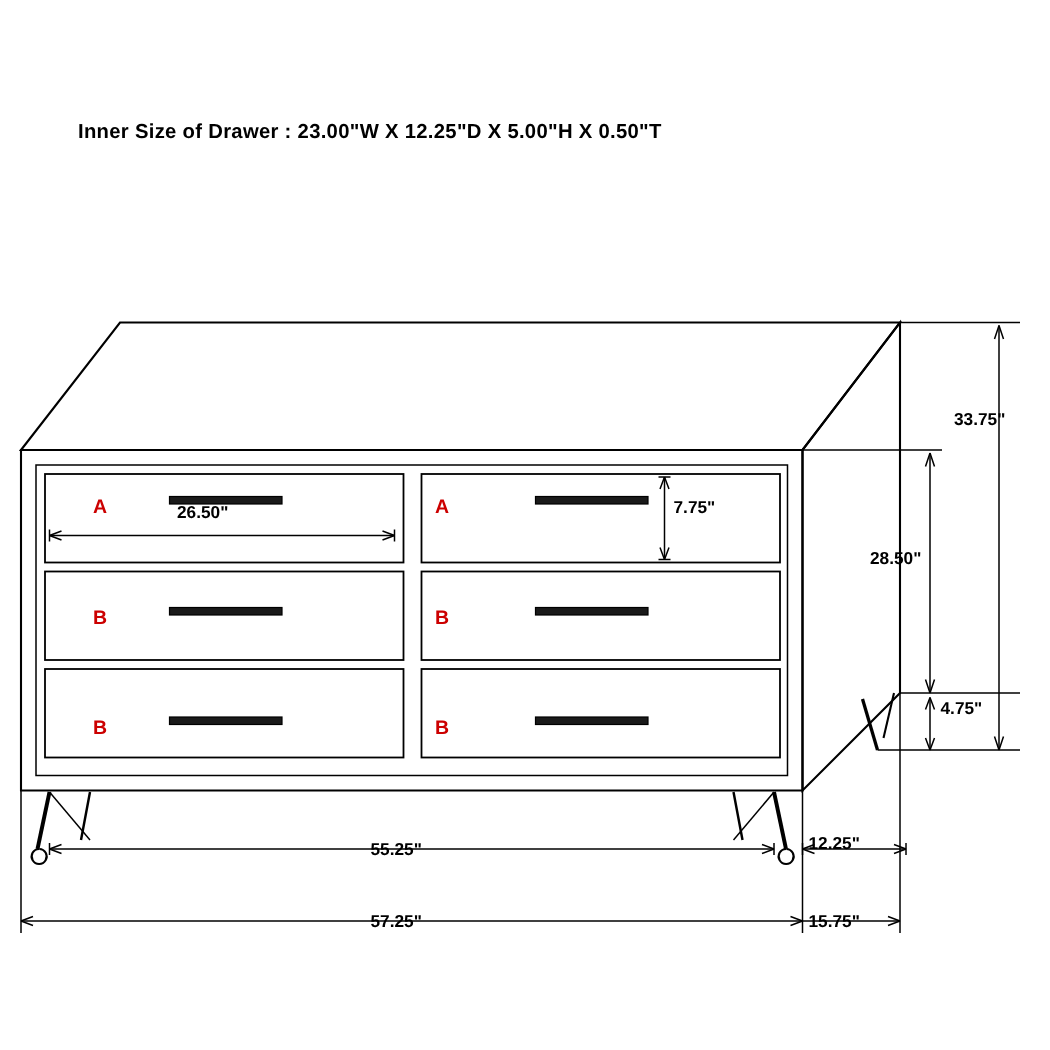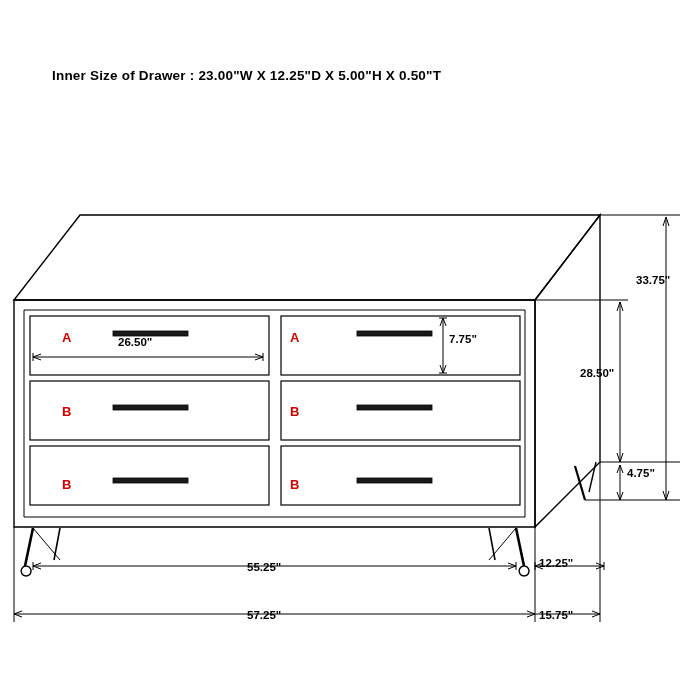--- a/index.html
+++ b/index.html
@@ -16,21 +16,21 @@
     overflow: hidden;
   }
   #stage {
     position: relative;
     width: 700px;
     height: 700px;
   }
   .title {
     position: absolute;
     left: 52px;
-    top: 68px;
+    top: 80px;
     font-size: 13.5px;
     font-weight: bold;
     letter-spacing: 0.2px;
     white-space: nowrap;
   }
   svg.diagram {
     position: absolute;
     left: 0;
     top: 0;
     width: 700px;

